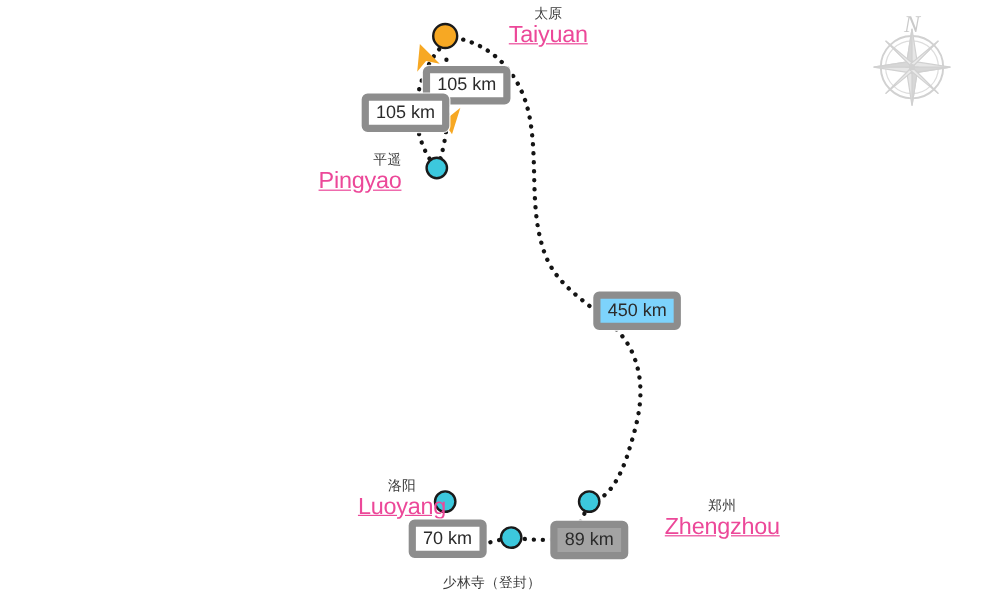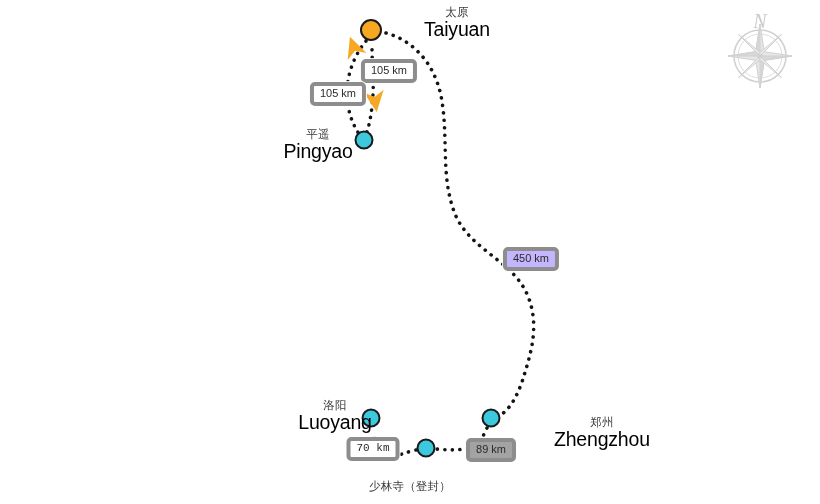--- a/index.html
+++ b/index.html
@@ -45,32 +45,33 @@
   }
   .city-label .cn {
     display: block;
     font-size: 11.5px;
     color: #3a3a3a;
     letter-spacing: 0.2px;
   }
   .city-label .en {
     display: block;
     font-size: 19.5px;
-    color: #000000;
+    color: #ec4899;
     letter-spacing: -0.2px;
     margin-top: 1px;
+    text-decoration: underline;
   }
   .dist-chip {
     position: absolute;
     transform: translate(-50%, -50%);
     background: #ffffff;
-    border: 4px solid #1d4ed8;
+    border: 6px solid #1d4ed8;
     border-radius: 5px;
     padding: 2px 6px 3px 6px;
-    font-size: 11px;
+    font-size: 15px;
     color: #2b2b2b;
     white-space: nowrap;
     line-height: 1;
     box-shadow: 0 0 0 1px rgba(255,255,255,0.9);
   }
   #compass {
     position: absolute;
     left: 720px;
     top: 14px;
     width: 80px;
@@ -116,41 +117,41 @@
       <div class="city-marker stop" style="left: 364px; top: 140px; background: rgb(60, 200, 221); border-color: rgb(26, 26, 26);"></div>
       <div class="city-marker stop" style="left: 491px; top: 418px; background: rgb(60, 200, 221); border-color: rgb(26, 26, 26);"></div>
       <div class="city-marker stop" style="left: 371px; top: 418px; background: rgb(60, 200, 221); border-color: rgb(26, 26, 26);"></div>
       <div class="city-marker stop" style="left: 426px; top: 448px; background: rgb(60, 200, 221); border-color: rgb(26, 26, 26);"></div>
     </div>
   <div id="labels-group">
       <div class="city-label" style="top: 6px; left: 424px;">
         <span class="cn">太原</span>
         <span class="en">Taiyuan</span>
       </div>
-      <div class="city-label" style="top: 128px; left: 318px; transform: translateX(-50%);">
+      <div class="city-label" style="top: 128px; left: 300px; transform: translateX(-50%); text-align: right;">
         <span class="cn">平遥</span>
         <span class="en">Pingyao</span>
       </div>
       <div class="city-label" style="top: 416px; left: 554px;">
         <span class="cn">郑州</span>
         <span class="en">Zhengzhou</span>
       </div>
       <div class="city-label" style="top: 399px; left: 335px; transform: translateX(-50%); text-align: center;">
         <span class="cn">洛阳</span>
         <span class="en">Luoyang</span>
       </div>
       <div class="city-label" style="top: 480px; left: 410px; transform: translateX(-50%);">
         <span class="cn">少林寺（登封）</span>
       </div>
     </div>
   <div id="chips-group">
       <div class="dist-chip" style="left: 389px; top: 71px; border-color: rgb(141, 141, 141); background: rgb(255, 255, 255);">105 km</div>
       <div class="dist-chip" style="left: 338px; top: 94px; border-color: rgb(141, 141, 141); background: rgb(255, 255, 255);">105 km</div>
-      <div class="dist-chip" style="left: 531px; top: 259px; border-color: rgb(141, 141, 141); background: #c4b5fd;">450 km</div>
-      <div class="dist-chip" style="left: 373px; top: 449px; border-color: rgb(141, 141, 141); background: rgb(255, 255, 255); font-family: Liberation Mono, monospace;">70 km</div>
+      <div class="dist-chip" style="left: 531px; top: 259px; border-color: rgb(141, 141, 141); background: #7dd3fc;">450 km</div>
+      <div class="dist-chip" style="left: 373px; top: 449px; border-color: rgb(141, 141, 141); background: rgb(255, 255, 255);">70 km</div>
       <div class="dist-chip" style="left: 491px; top: 450px; border-color: rgb(141, 141, 141); background: #a3a3a3;">89 km</div>
     </div>
 
   <div id="compass">
     <span class="n-letter">N</span>
     <svg viewBox="0 0 80 80" width="80" height="80">
       <circle cx="40" cy="42" r="26" fill="none" stroke="#9a9a9a" stroke-width="1.6"></circle>
       <circle cx="40" cy="42" r="22" fill="none" stroke="#b4b4b4" stroke-width="1"></circle>
       <g stroke="#9a9a9a" stroke-width="1">
         <polygon points="40,10 45,42 40,74 35,42" fill="#c9c9c9"></polygon>

